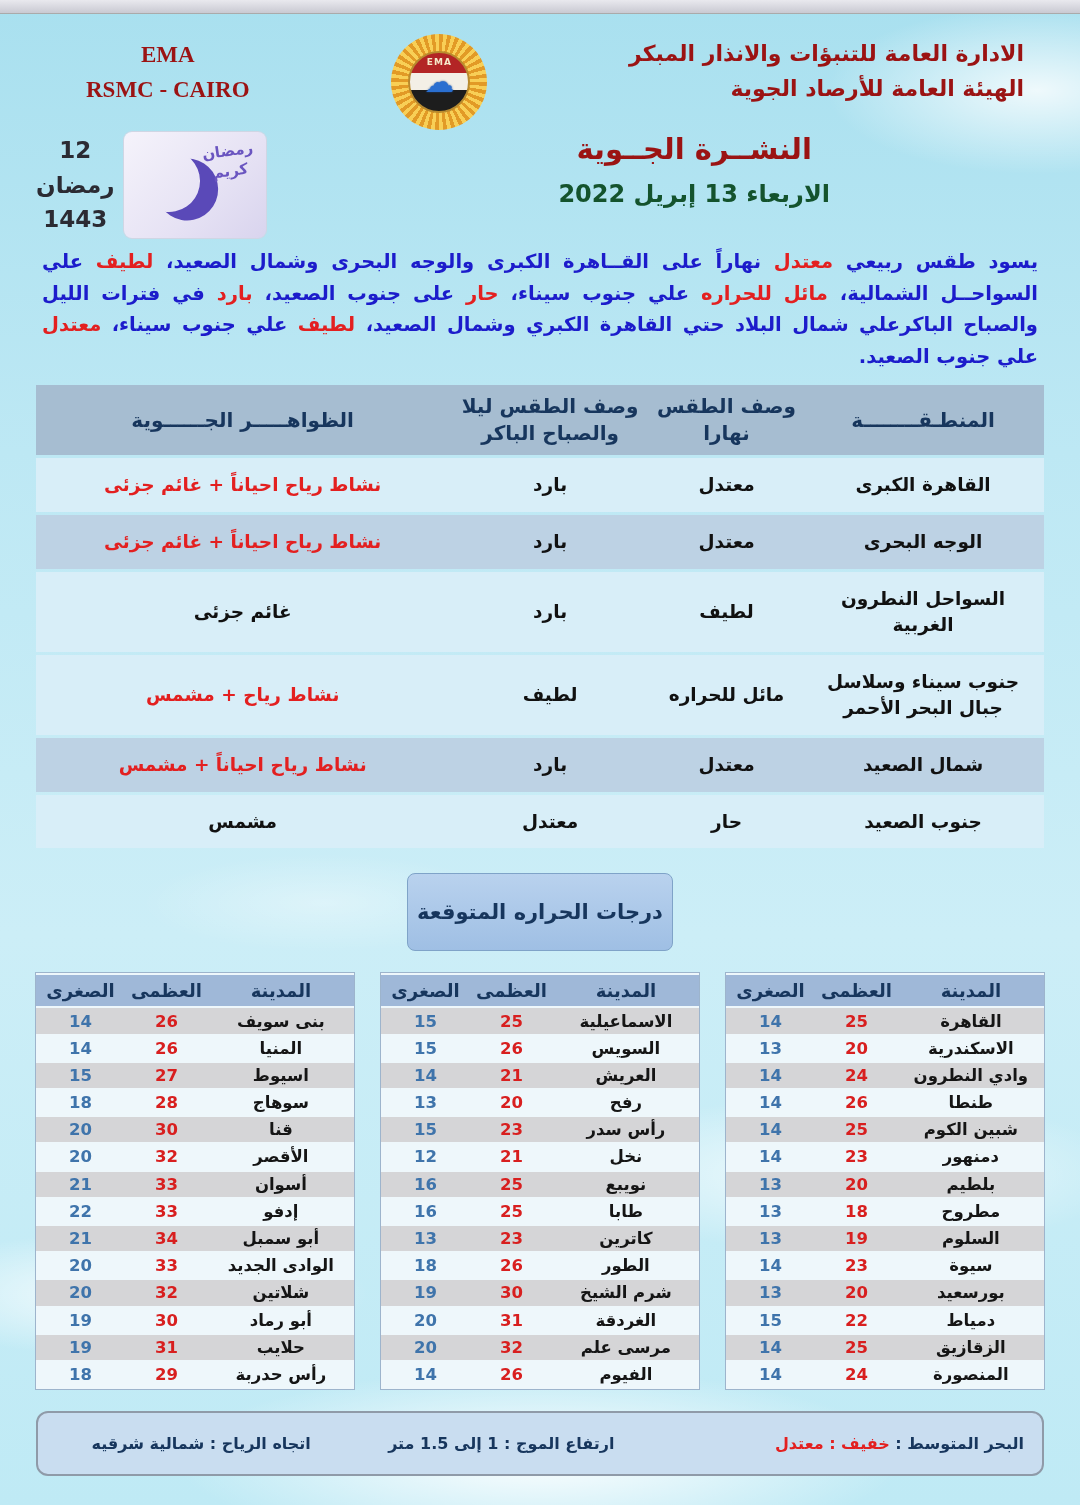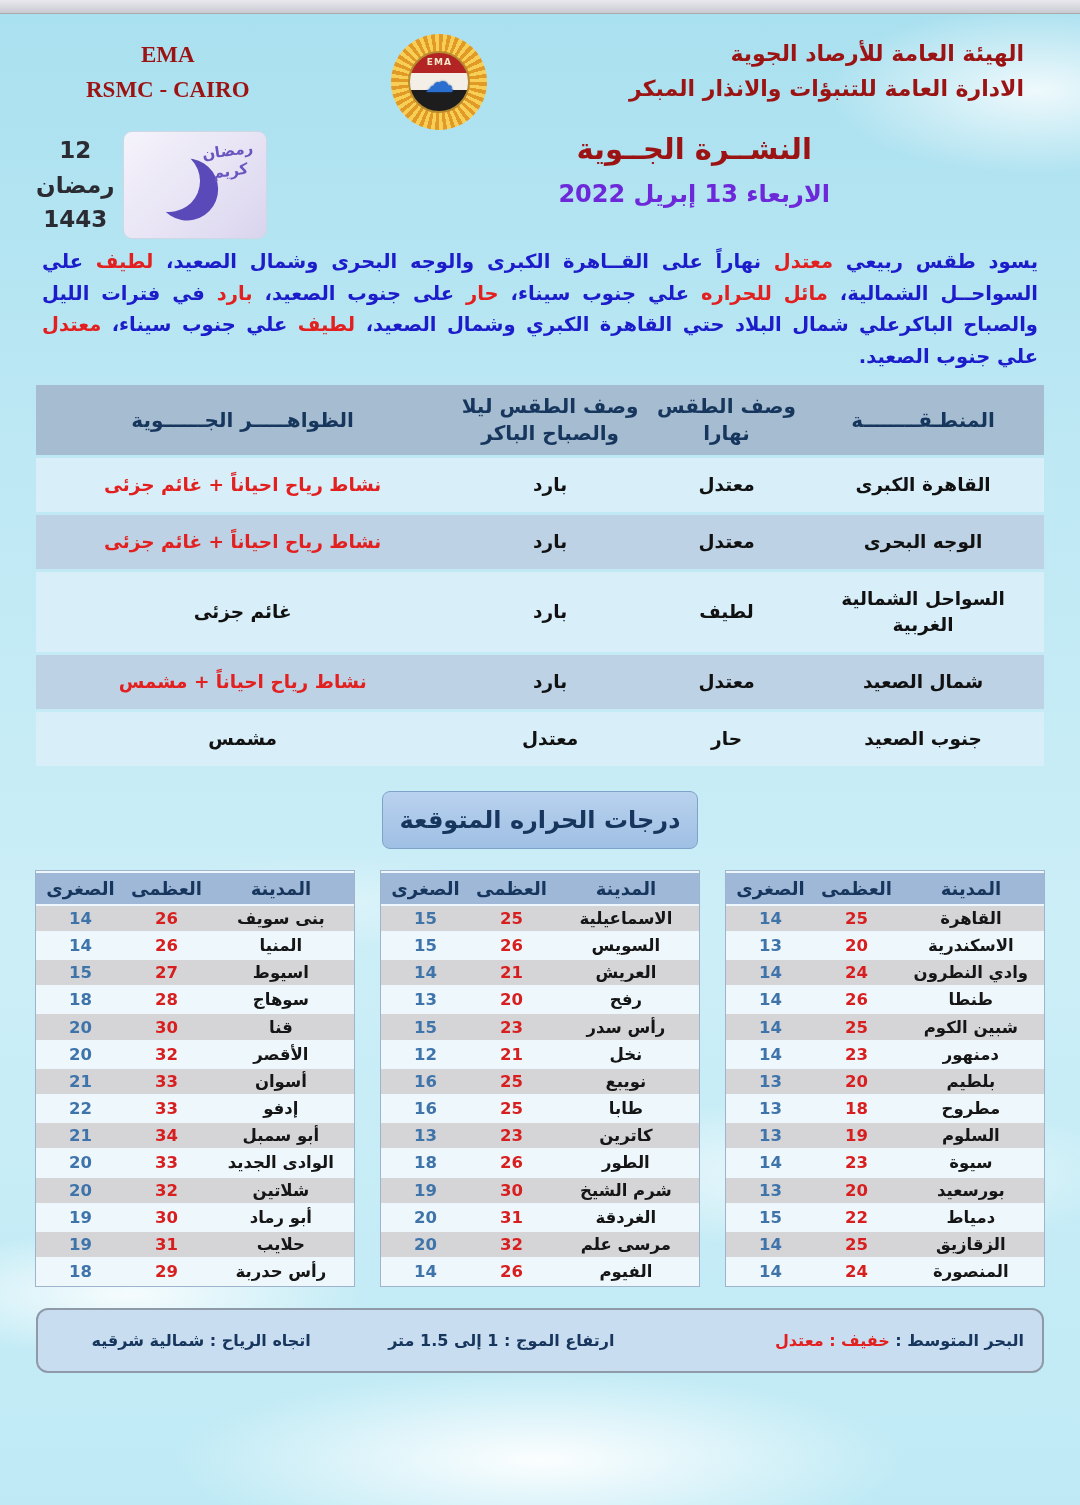--- a/index.html
+++ b/index.html
@@ -38,38 +38,38 @@
   .moon-box { width:142px; height:106px; border-radius:8px; position:relative; overflow:hidden;
     background:linear-gradient(135deg,#f5f3fb 0%, #e6e2f4 60%, #d9d4ee 100%); box-shadow:0 0 0 1px #cfd6e4;}
   .crescent { position:absolute; left:14px; top:18px; width:62px; height:62px; border-radius:50%;
     box-shadow:16px 12px 0 0 #5a49b8; transform:rotate(-12deg);}
   .crescent::after{ content:""; position:absolute; left:22px; top:16px; width:46px; height:46px; border-radius:50%;
     background:radial-gradient(circle at 60% 40%, #7a6ad0, #4a3aa8); filter:blur(0px); opacity:0; }
   .moon-calig { position:absolute; right:8px; top:10px; width:58px; text-align:center; font-size:15px; font-weight:bold;
     color:#6a55c0; line-height:1.3; transform:rotate(-8deg);}
   .title-block { flex:1; text-align:center; direction:rtl; padding-left:78px;}
   .title-main { color:#9b1313; font-weight:bold; font-size:29px; letter-spacing:1px;}
-  .title-date { color:#6d28d9; font-weight:bold; font-size:24px; margin-top:14px;}
+  .title-date { color:#14532d; font-weight:bold; font-size:24px; margin-top:14px;}
 
   
   .intro { direction:rtl; text-align:justify; font-size:19.5px; font-weight:bold; color:#1c1ccb; line-height:1.62; margin-top:8px; padding:0 6px;}
   .intro .red { color:#e32020; }
 
   
   table.forecast { width:100%; border-collapse:separate; border-spacing:0 3px; direction:rtl; margin-top:10px;}
   table.forecast th { background:#a6bdd1; color:#17365d; font-weight:bold; font-size:20px; padding:8px 4px; line-height:1.35;}
   table.forecast td { font-weight:bold; font-size:18.5px; color:#111; text-align:center; padding:14px 6px; line-height:1.4;}
   table.forecast tr.alt-a td { background:#d8eef8; }
   table.forecast tr.alt-b td { background:#bdd2e4; }
   table.forecast td.phen.red { color:#e32020; }
   .col-region{width:24%;} .col-day{width:15%;} .col-night{width:20%;} .col-phen{width:41%;}
 
   
-  .temps-title { width:316px; margin:22px auto 0 auto; background:linear-gradient(180deg,#b9d2ee,#9fbfe4);
-    border:1px solid #7fa3c8; border-radius:8px; text-align:center; font-size:24px; font-weight:bold; color:#17365d; padding:14px 0;}
+  .temps-title { width:266px; margin:22px auto 0 auto; background:linear-gradient(180deg,#b9d2ee,#9fbfe4);
+    border:1px solid #7fa3c8; border-radius:8px; text-align:center; font-size:21px; font-weight:bold; color:#17365d; padding:26px 0;}
   .temps-wrap { display:flex; direction:rtl; justify-content:space-between; margin-top:22px; gap:26px;}
   table.temp { border-collapse:separate; border-spacing:0 2px; direction:rtl; width:318px; background:#eef7fb; box-shadow:0 0 0 1px #9db4cc;}
   table.temp th { background:#9fb8d8; color:#17365d; font-size:18px; font-weight:bold; padding:5px 2px;margin-left:20px;}
   table.temp td { font-weight:bold; font-size:16.5px; text-align:center; padding:3.1px 2px;}
   table.temp tr.alt-a td { background:#d5d5d7; }
   table.temp tr.alt-b td { background:#eef7fb; }
   table.temp td.city { color:#151515; width:46%;}
   table.temp td.max { color:#d81f1f; width:26%;}
   table.temp td.min { color:#3f74ab; width:28%;}
 
@@ -92,22 +92,22 @@
       <div>EMA</div>
       <div>RSMC - CAIRO</div>
     </div>
     <div class="logo">
       <div class="logo-inner">
         <div class="logo-ema">EMA</div>
         <div class="logo-cloud">☁</div>
       </div>
     </div>
     <div class="hdr-right">
+      <div>الادارة العامة للتنبؤات والانذار المبكر</div>
       <div>الهيئة العامة للأرصاد الجوية</div>
-      <div>الادارة العامة للتنبؤات والانذار المبكر</div>
     </div>
   </div>
 
   <div class="row2">
     <div class="date-block">
       <div class="date-txt">
         <div>12</div>
         <div>رمضان</div>
         <div>1443</div>
       </div>
@@ -146,24 +146,30 @@
           <td>بارد</td>
           <td class="phen red">نشاط رياح احياناً + غائم جزئى</td>
         </tr>
         <tr class="alt-b">
           <td>الوجه البحرى</td>
           <td>معتدل</td>
           <td>بارد</td>
           <td class="phen red">نشاط رياح احياناً + غائم جزئى</td>
         </tr>
         <tr class="alt-a">
-          <td>السواحل الشمالية الغربية</td>
+          <td>السواحل النطرون الغربية</td>
           <td>لطيف</td>
           <td>بارد</td>
           <td class="phen">غائم جزئى</td>
+        </tr>
+        <tr class="alt-a">
+          <td>جنوب سيناء وسلاسل جبال البحر الأحمر</td>
+          <td>مائل للحراره</td>
+          <td>لطيف</td>
+          <td class="phen red">نشاط رياح + مشمس</td>
         </tr>
         <tr class="alt-b">
           <td>شمال الصعيد</td>
           <td>معتدل</td>
           <td>بارد</td>
           <td class="phen red">نشاط رياح احياناً + مشمس</td>
         </tr>
         <tr class="alt-a">
           <td>جنوب الصعيد</td>
           <td>حار</td>

